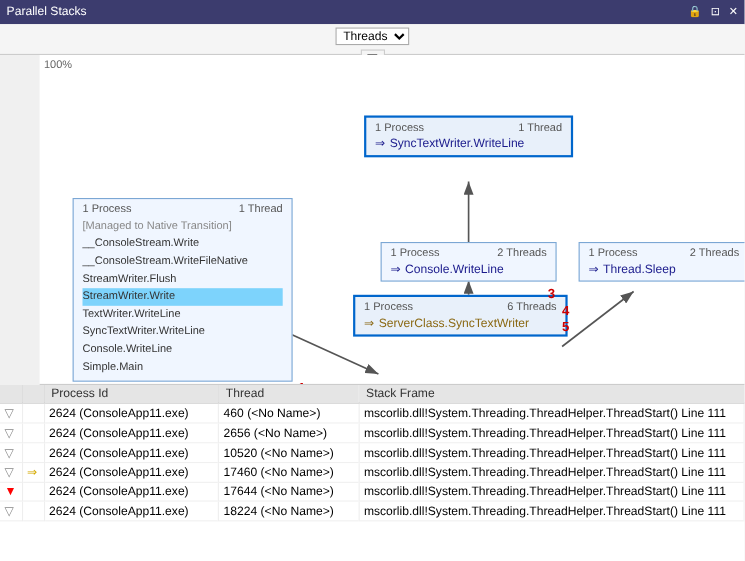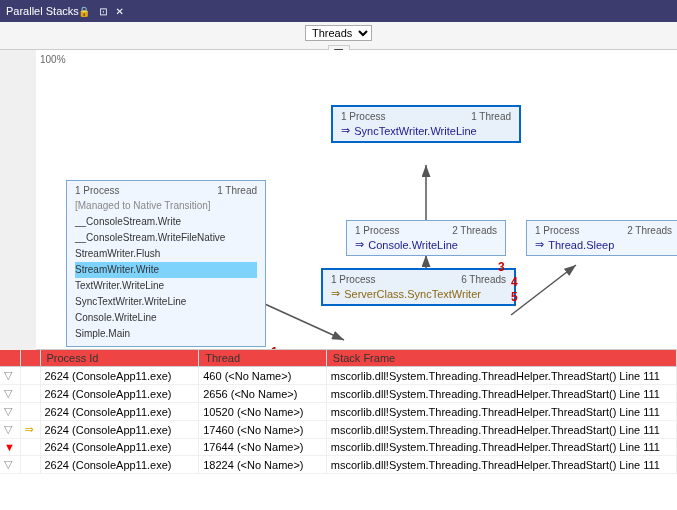--- a/index.html
+++ b/index.html
@@ -10,21 +10,21 @@
       width: 677px;
       height: 510px;
       overflow: hidden;
     }
     .title-bar {
       background: #3c3c6e;
       color: #ffffff;
       padding: 3px 6px;
       display: flex;
       align-items: center;
-      justify-content: flex-start;
+      justify-content: space-between;
       height: 22px;
     }
     .title-bar-left {
       display: flex;
       align-items: center;
       gap: 4px;
     }
     .title-bar-right {
       display: flex;
       align-items: center;
@@ -134,21 +134,21 @@
       height: 160px;
       overflow-y: auto;
       background: white;
     }
     table {
       width: 100%;
       border-collapse: collapse;
       font-size: 11px;
     }
     thead th {
-      background: #ef4444;
+      background: #e5e5e5;
       border-bottom: 1px solid #ccc;
       border-right: 1px solid #ddd;
       padding: 2px 6px;
       text-align: left;
       font-weight: normal;
       color: #333;
       position: sticky;
       top: 0;
     }
     tbody tr {

